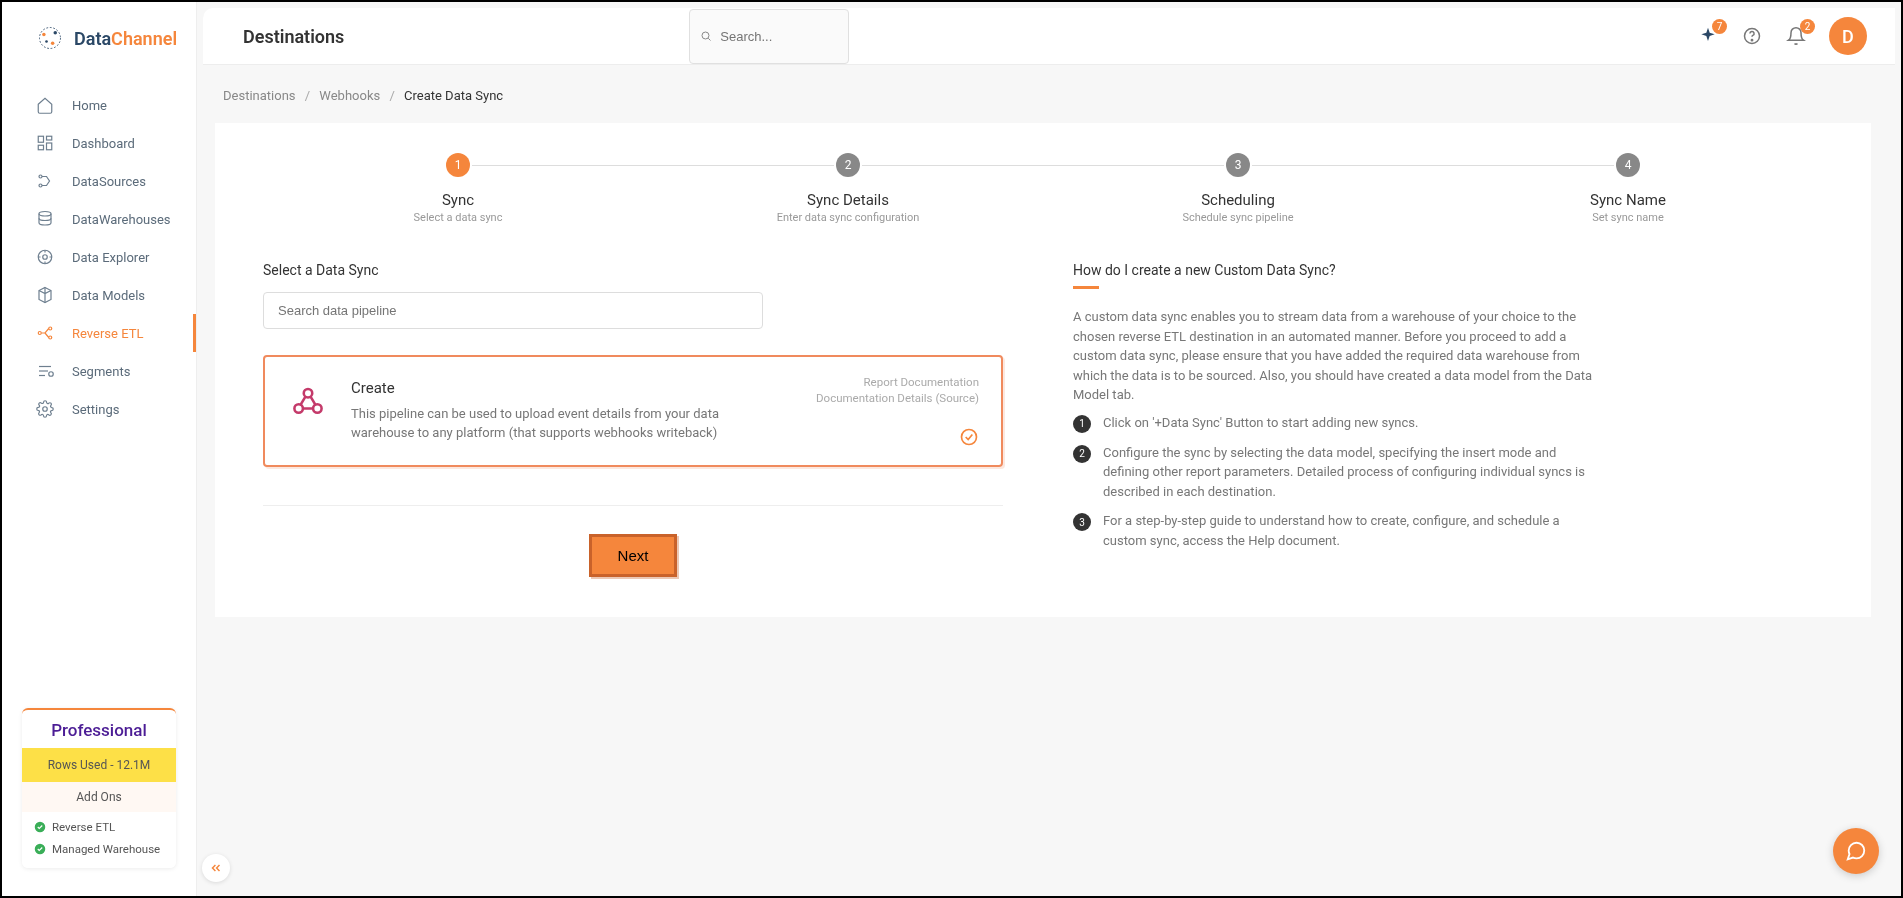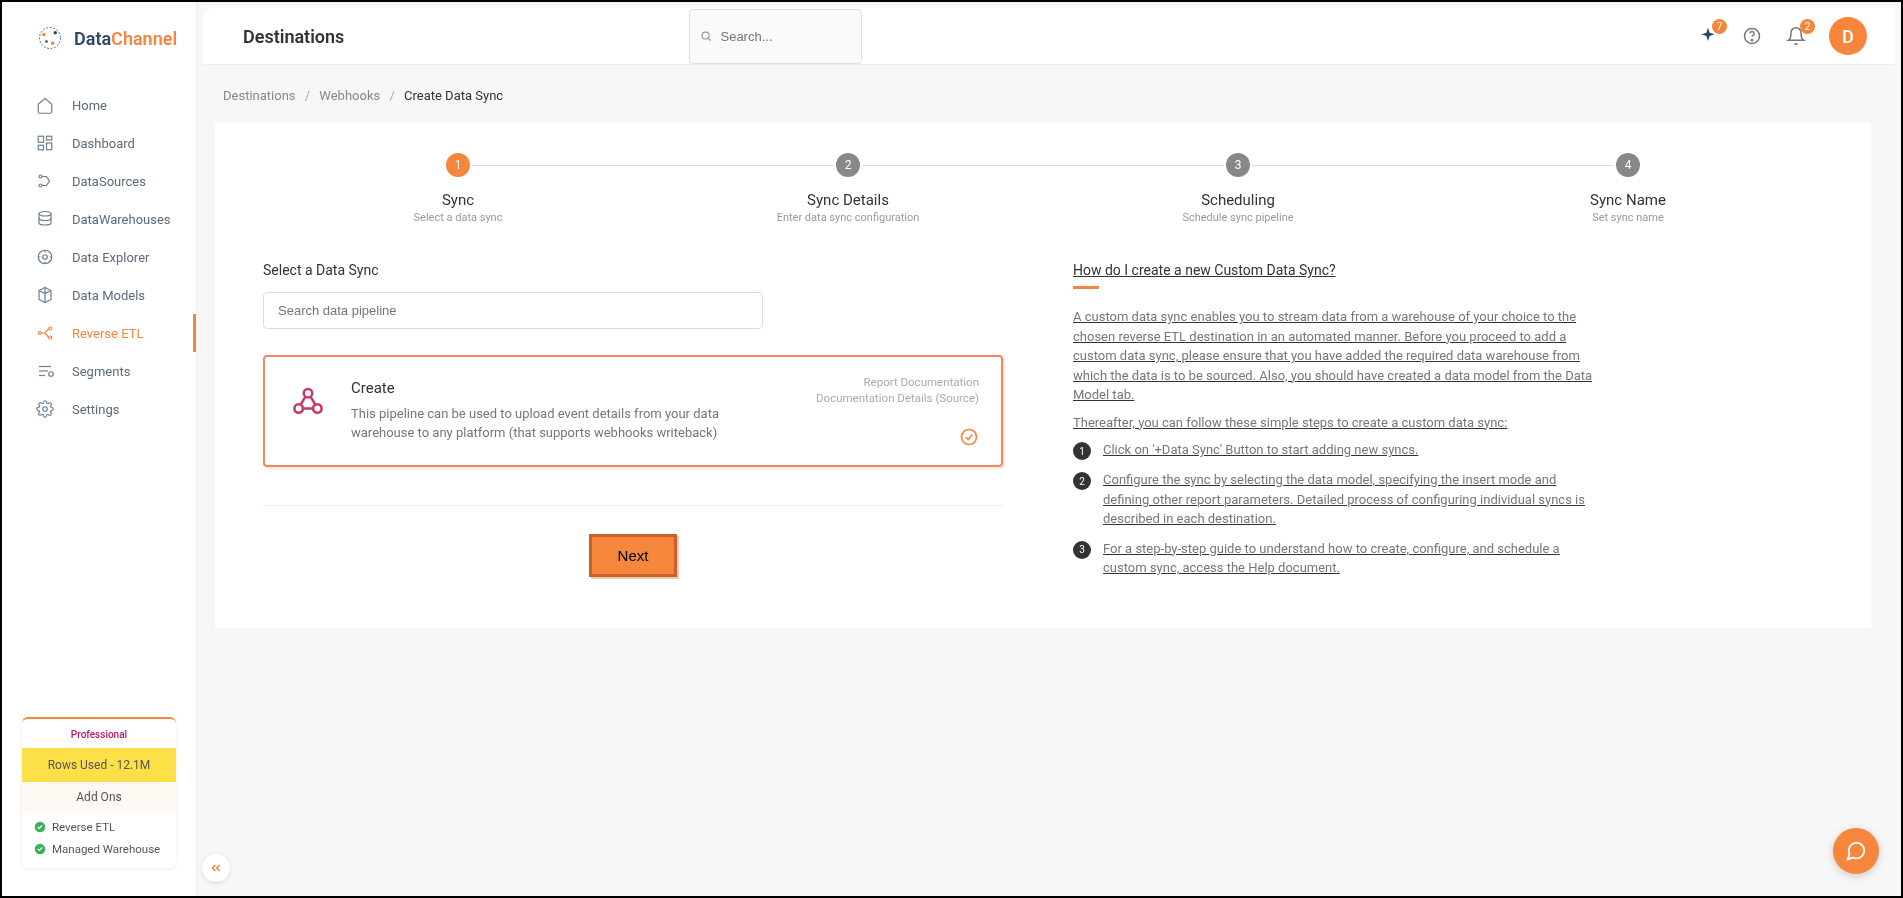--- a/index.html
+++ b/index.html
@@ -17,35 +17,35 @@
   .nav { padding: 16px 0 0 0; }
   .nav-item { display: flex; align-items: center; gap: 18px; padding: 10px 14px 10px 34px; cursor: pointer; color: #5b6b7a; position: relative; }
   .nav-item .nav-icon { width: 18px; height: 18px; color: #6e7f8f; flex-shrink: 0; }
   .nav-item.active { color: #f5863c; }
   .nav-item.active .nav-icon { color: #f5863c; }
   .nav-item.active::after { content: ""; position: absolute; right: 0; top: 0; bottom: 0; width: 3px; background: #f5863c; }
   .nav-label { font-size: 13px; }
 
   .sidebar-bottom { position: absolute; bottom: 28px; left: 20px; right: 20px; }
   .plan-card { border-top: 2px solid #f5863c; background: #fff; box-shadow: 0 1px 4px rgba(0,0,0,0.08); border-radius: 6px; overflow: hidden; }
-  .plan-title { text-align: center; padding: 10px 0 8px; font-size: 10px; color: #be185d; font-weight: 500; }
+  .plan-title { text-align: center; padding: 10px 0 8px; font-size: 17px; color: #4c1d95; font-weight: 500; }
   .plan-rows { background: #fde047; text-align: center; padding: 10px 0; font-size: 12px; color: #555; }
   .plan-addons { text-align: center; padding: 8px 0; font-size: 12px; color: #555; background: #fff8f3; }
   .plan-feat { display: flex; align-items: center; gap: 6px; padding: 4px 12px; font-size: 11.5px; color: #555; }
   .plan-feat svg { width: 12px; height: 12px; color: #3aae58; }
   .plan-feats { padding: 4px 0 8px; background: #fff; }
 
   .collapse-btn { position: absolute; bottom: 14px; left: 200px; width: 28px; height: 28px; border-radius: 50%; background: #fff; box-shadow: 0 1px 4px rgba(0,0,0,0.12); display: flex; align-items: center; justify-content: center; color: #f5863c; z-index: 5; }
 
   
   .main { flex: 1; display: flex; flex-direction: column; background: #f7f7f7; position: relative; }
   .topbar { height: 56px; background: #fff; display: flex; align-items: center; padding: 0 28px 0 40px; border-top-left-radius: 10px; box-shadow: 0 1px 0 rgba(0,0,0,0.04); margin: 6px 6px 0 6px; }
   .page-title { font-size: 18px; font-weight: 600; color: #333; }
   .search-wrap { margin-left: 345px; }
-  .search-box { display: flex; align-items: center; gap: 8px; border: 1px solid #e0e0e0; border-radius: 4px; padding: 19px 10px; width: 173px; background: #fafafa; }
+  .search-box { display: flex; align-items: center; gap: 8px; border: 1px solid #e0e0e0; border-radius: 4px; padding: 19px 10px; width: 160px; background: #fafafa; }
   .search-box input { border: none; outline: none; background: transparent; font-size: 13px; width: 100%; color: #888; }
   .topbar-spacer { flex: 1; }
   .topbar-actions { display: flex; align-items: center; gap: 22px; }
   .icon-btn { position: relative; width: 22px; height: 22px; display: flex; align-items: center; justify-content: center; color: #555; cursor: pointer; }
   .badge { position: absolute; top: -6px; right: -8px; min-width: 15px; height: 15px; background: #f5863c; color: #fff; border-radius: 8px; font-size: 10px; display: flex; align-items: center; justify-content: center; padding: 0 3px; }
   .avatar { width: 38px; height: 38px; border-radius: 50%; background: #f5863c; color: #fff; display: flex; align-items: center; justify-content: center; font-size: 18px; font-weight: 500; }
 
   .content-scroll { padding: 24px 30px 24px 18px; }
   .breadcrumb { font-size: 13px; color: #888; margin-bottom: 20px; margin-left: 8px; }
   .breadcrumb .sep { margin: 0 6px; color: #aaa; }
@@ -58,21 +58,21 @@
   .step-num { width: 24px; height: 24px; border-radius: 50%; background: #888; color: #fff; display: flex; align-items: center; justify-content: center; font-size: 12px; margin-bottom: 14px; z-index: 2; }
   .step.active .step-num { background: #f5863c; }
   .step-title { font-size: 15px; color: #333; margin-bottom: 2px; }
   .step-sub { font-size: 11px; color: #999; }
   .step-line { position: absolute; top: 12px; height: 1px; background: #ddd; }
   .step .step-line { left: 50%; right: -50%; margin-left: 14px; margin-right: 14px; }
   .step:last-child .step-line { display: none; }
 
   .body-cols { display: flex; gap: 70px; }
   .left-col { flex: 1; max-width: 740px; }
-  .right-col { width: 530px; text-decoration: underline; }
+  .right-col { width: 530px; }
 
   .section-label { font-size: 14px; color: #333; margin-bottom: 14px; }
   .pipeline-search { width: 500px; }
   .pipeline-search input { width: 100%; padding: 10px 14px; border: 1px solid #ddd; border-radius: 4px; font-size: 13px; outline: none; }
 
   .card { border: 2px solid #f08a5d; border-radius: 4px; padding: 22px 26px; margin-top: 26px; display: flex; gap: 26px; position: relative; box-shadow: 2px 2px 0 rgba(240,138,93,0.2); }
   .card-icon { width: 34px; height: 34px; flex-shrink: 0; margin-top: 4px; }
   .card-body { flex: 1; }
   .card-title { font-size: 15px; color: #333; margin-bottom: 8px; }
   .card-desc { font-size: 13px; color: #777; line-height: 1.45; max-width: 370px; }
@@ -320,21 +320,20 @@
             </div>
 
             <hr class="divider">
             <button class="next-btn">Next</button>
           </div>
 
           <div class="right-col">
             <div class="help-title">How do I create a new Custom Data Sync?</div>
             <div class="help-accent"></div>
             <p class="help-text">A custom data sync enables you to stream data from a warehouse of your choice to the chosen reverse ETL destination in an automated manner. Before you proceed to add a custom data sync, please ensure that you have added the required data warehouse from which the data is to be sourced. Also, you should have created a data model from the Data Model tab.</p>
-            <p class="help-text">Thereafter, you can follow these simple steps to create a custom data sync:</p>
             <ul class="help-steps">
               <li class="help-step">
                 <span class="help-step-num">1</span>
                 <span class="help-step-text">Click on '+Data Sync' Button to start adding new syncs.</span>
               </li>
               <li class="help-step">
                 <span class="help-step-num">2</span>
                 <span class="help-step-text">Configure the sync by selecting the data model, specifying the insert mode and defining other report parameters. Detailed process of configuring individual syncs is described in each destination.</span>
               </li>
               <li class="help-step">

